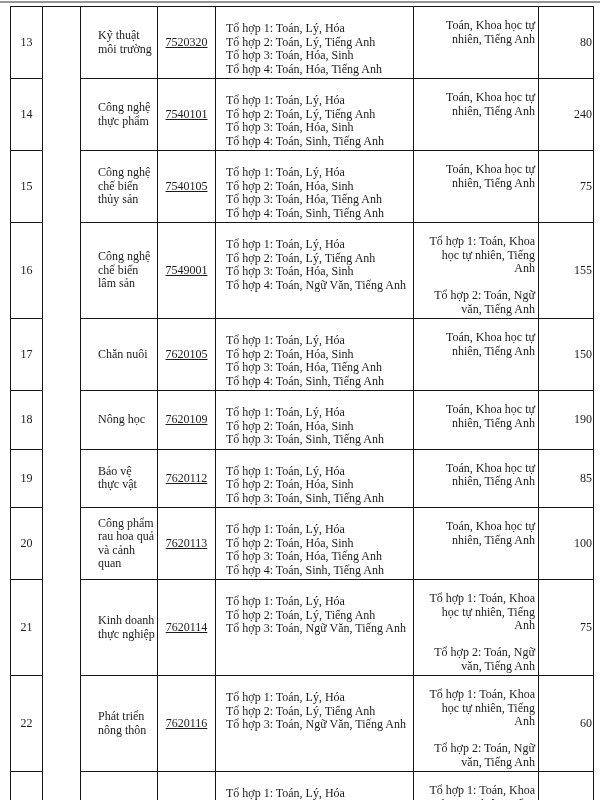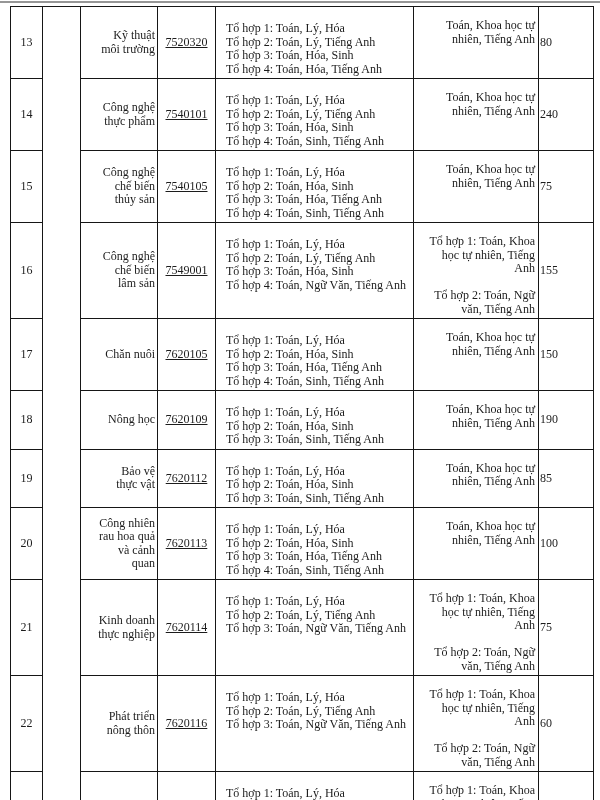--- a/index.html
+++ b/index.html
@@ -41,40 +41,39 @@
   td.c-no {
     text-align: center;
     vertical-align: middle;
   }
   td.c-gap {
     vertical-align: middle;
   }
   td.c-name {
     vertical-align: middle;
     padding: 2px 2px 2px 17px;
-    text-align: right;
   }
   td.c-code {
     text-align: center;
     vertical-align: middle;
     text-decoration: underline;
   }
   td.c-combos {
     vertical-align: top;
     padding: 15px 3px 2px 10px;
     white-space: pre-line;
   }
   td.c-alt {
     vertical-align: top;
     padding: 12px 3px 2px 6px;
     white-space: pre-line;
     text-align: right;
   }
   td.c-quota {
-    text-align: left;
+    text-align: right;
     vertical-align: middle;
     margin-left: 44px;
   }
   tr.last-row td {
     border-bottom: 3px solid #0a0a0a;
   }
 </style>
 </head>
 <body>
 
@@ -164,21 +163,21 @@
       <td class="c-name">Bảo vệ thực vật</td>
       <td class="c-code">7620112</td>
       <td class="c-combos">Tổ hợp 1: Toán, Lý, Hóa
 Tổ hợp 2: Toán, Hóa, Sinh
 Tổ hợp 3: Toán, Sinh, Tiếng Anh</td>
       <td class="c-alt">Toán, Khoa học tự nhiên, Tiếng Anh</td>
       <td class="c-quota">85</td>
     </tr>
     <tr style="height:57px">
       <td class="c-no">20</td>
-      <td class="c-name">Công nhiên rau hoa quả và cảnh quan</td>
+      <td class="c-name">Công phẩm rau hoa quả và cảnh quan</td>
       <td class="c-code">7620113</td>
       <td class="c-combos">Tổ hợp 1: Toán, Lý, Hóa
 Tổ hợp 2: Toán, Hóa, Sinh
 Tổ hợp 3: Toán, Hóa, Tiếng Anh
 Tổ hợp 4: Toán, Sinh, Tiếng Anh</td>
       <td class="c-alt">Toán, Khoa học tự nhiên, Tiếng Anh</td>
       <td class="c-quota">100</td>
     </tr>
     <tr style="height:93px">
       <td class="c-no">21</td>

